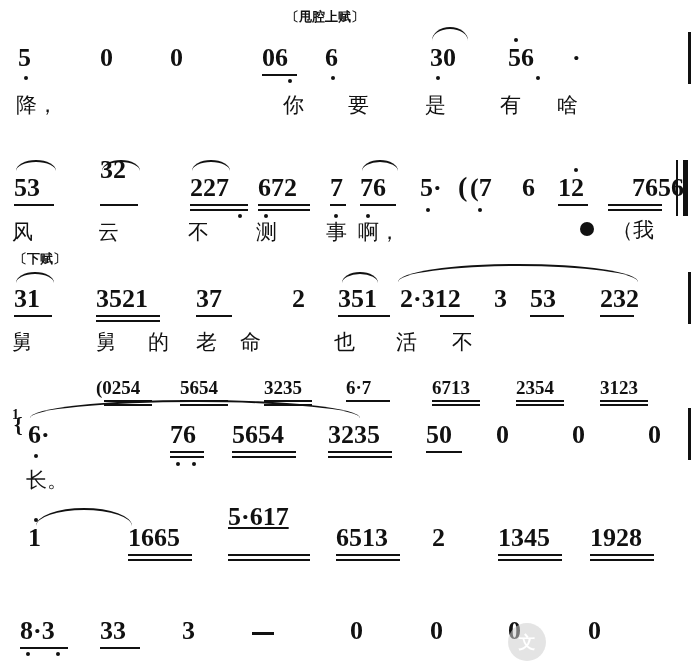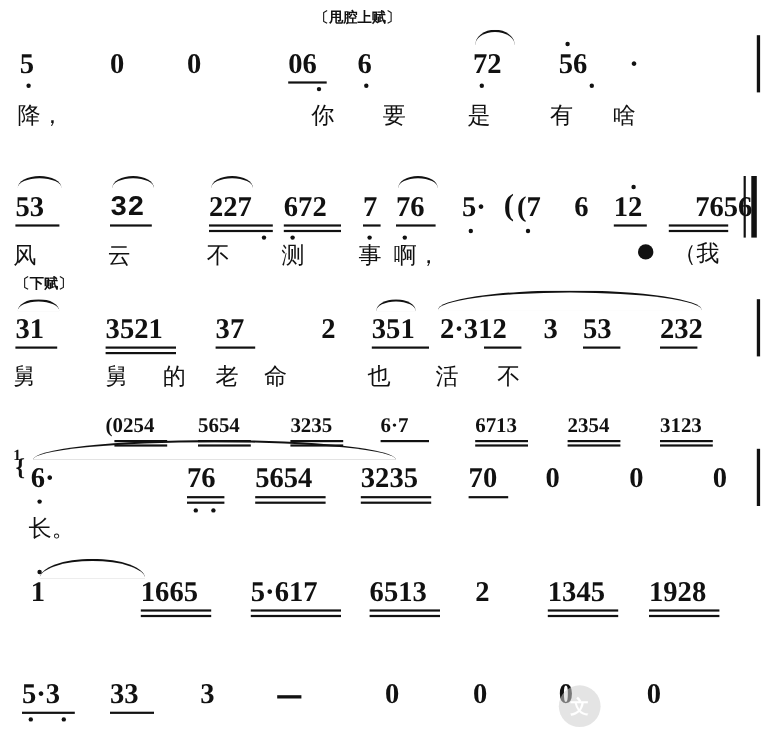--- a/index.html
+++ b/index.html
@@ -172,21 +172,21 @@
   <div class="abs num" style="left:170px; top:45px;">0</div>
 
   <div class="abs num" style="left:262px; top:45px;">06</div>
   <div class="beam" style="left:262px; top:74px; width:35px;"></div>
   <div class="dot" style="left:288px; top:79px;"></div>
 
   <div class="abs num" style="left:325px; top:45px;">6</div>
   <div class="dot" style="left:331px; top:76px;"></div>
 
   <div class="slur" style="left:432px; top:27px; width:36px;"></div>
-  <div class="abs num" style="left:430px; top:45px;">72</div>
+  <div class="abs num" style="left:430px; top:45px;">30</div>
   <div class="dot" style="left:436px; top:76px;"></div>
 
   <div class="abs num" style="left:508px; top:45px;">56</div>
   <div class="dot" style="left:514px; top:38px;"></div>
   <div class="dot" style="left:536px; top:76px;"></div>
   <div class="abs num" style="left:572px; top:45px;">·</div>
 
   <div class="barline" style="left:688px; top:32px; height:52px;"></div>
 
   <div class="abs lyric" style="left:16px; top:95px;">降，</div>
@@ -194,21 +194,21 @@
   <div class="abs lyric" style="left:348px; top:95px;">要</div>
   <div class="abs lyric" style="left:425px; top:95px;">是</div>
   <div class="abs lyric" style="left:500px; top:95px;">有</div>
   <div class="abs lyric" style="left:557px; top:95px;">啥</div>
 
   <div class="slur flat" style="left:16px; top:160px; width:40px;"></div>
   <div class="abs num" style="left:14px; top:175px;">53</div>
   <div class="beam" style="left:14px; top:204px; width:40px;"></div>
 
   <div class="slur flat" style="left:102px; top:160px; width:38px;"></div>
-  <div class="abs num" style="left:100px; top:175px;font-family:Liberation Mono, monospace;">32</div>
+  <div class="abs num" style="left:100px; top:157px;">32</div>
   <div class="beam" style="left:100px; top:204px; width:38px;"></div>
 
   <div class="slur flat" style="left:192px; top:160px; width:38px;"></div>
   <div class="abs num" style="left:190px; top:175px;">227</div>
   <div class="beam" style="left:190px; top:204px; width:58px;"></div>
   <div class="beam" style="left:190px; top:209px; width:58px;"></div>
   <div class="dot" style="left:238px; top:214px;"></div>
 
   <div class="abs num" style="left:258px; top:175px;">672</div>
   <div class="beam" style="left:258px; top:204px; width:52px;"></div>
@@ -339,58 +339,58 @@
   <div class="dot" style="left:192px; top:462px;"></div>
 
   <div class="abs num" style="left:232px; top:422px;">5654</div>
   <div class="beam" style="left:232px; top:451px; width:64px;"></div>
   <div class="beam" style="left:232px; top:456px; width:64px;"></div>
 
   <div class="abs num" style="left:328px; top:422px;">3235</div>
   <div class="beam" style="left:328px; top:451px; width:64px;"></div>
   <div class="beam" style="left:328px; top:456px; width:64px;"></div>
 
-  <div class="abs num" style="left:426px; top:422px;">70</div>
+  <div class="abs num" style="left:426px; top:422px;">50</div>
   <div class="beam" style="left:426px; top:451px; width:36px;"></div>
 
   <div class="abs num" style="left:496px; top:422px;">0</div>
   <div class="abs num" style="left:572px; top:422px;">0</div>
   <div class="abs num" style="left:648px; top:422px;">0</div>
 
   <div class="abs lyric" style="left:26px; top:470px;">长。</div>
 
   <div class="barline" style="left:688px; top:408px; height:52px;"></div>
 
   <div class="slur long" style="left:36px; top:508px; width:96px;"></div>
   <div class="abs num" style="left:28px; top:525px;">1</div>
   <div class="dot" style="left:34px; top:518px;"></div>
 
   <div class="abs num" style="left:128px; top:525px;">1665</div>
   <div class="beam" style="left:128px; top:554px; width:64px;"></div>
   <div class="beam" style="left:128px; top:559px; width:64px;"></div>
 
-  <div class="abs num" style="left:228px; top:525px;">5·617</div>
+  <div class="abs num" style="left:228px; top:504px;text-decoration:underline;">5·617</div>
   <div class="beam" style="left:228px; top:554px; width:82px;"></div>
   <div class="beam" style="left:228px; top:559px; width:82px;"></div>
 
   <div class="abs num" style="left:336px; top:525px;">6513</div>
   <div class="beam" style="left:336px; top:554px; width:64px;"></div>
   <div class="beam" style="left:336px; top:559px; width:64px;"></div>
 
   <div class="abs num" style="left:432px; top:525px;">2</div>
 
   <div class="abs num" style="left:498px; top:525px;">1345</div>
   <div class="beam" style="left:498px; top:554px; width:64px;"></div>
   <div class="beam" style="left:498px; top:559px; width:64px;"></div>
 
   <div class="abs num" style="left:590px; top:525px;">1928</div>
   <div class="beam" style="left:590px; top:554px; width:64px;"></div>
   <div class="beam" style="left:590px; top:559px; width:64px;"></div>
 
-  <div class="abs num" style="left:20px; top:618px;">5·3</div>
+  <div class="abs num" style="left:20px; top:618px;">8·3</div>
   <div class="beam" style="left:20px; top:647px; width:48px;"></div>
   <div class="dot" style="left:26px; top:652px;"></div>
   <div class="dot" style="left:56px; top:652px;"></div>
 
   <div class="abs num" style="left:100px; top:618px;">33</div>
   <div class="beam" style="left:100px; top:647px; width:40px;"></div>
 
   <div class="abs num" style="left:182px; top:618px;">3</div>
 
   <div class="dash" style="left:252px; top:632px;"></div>

